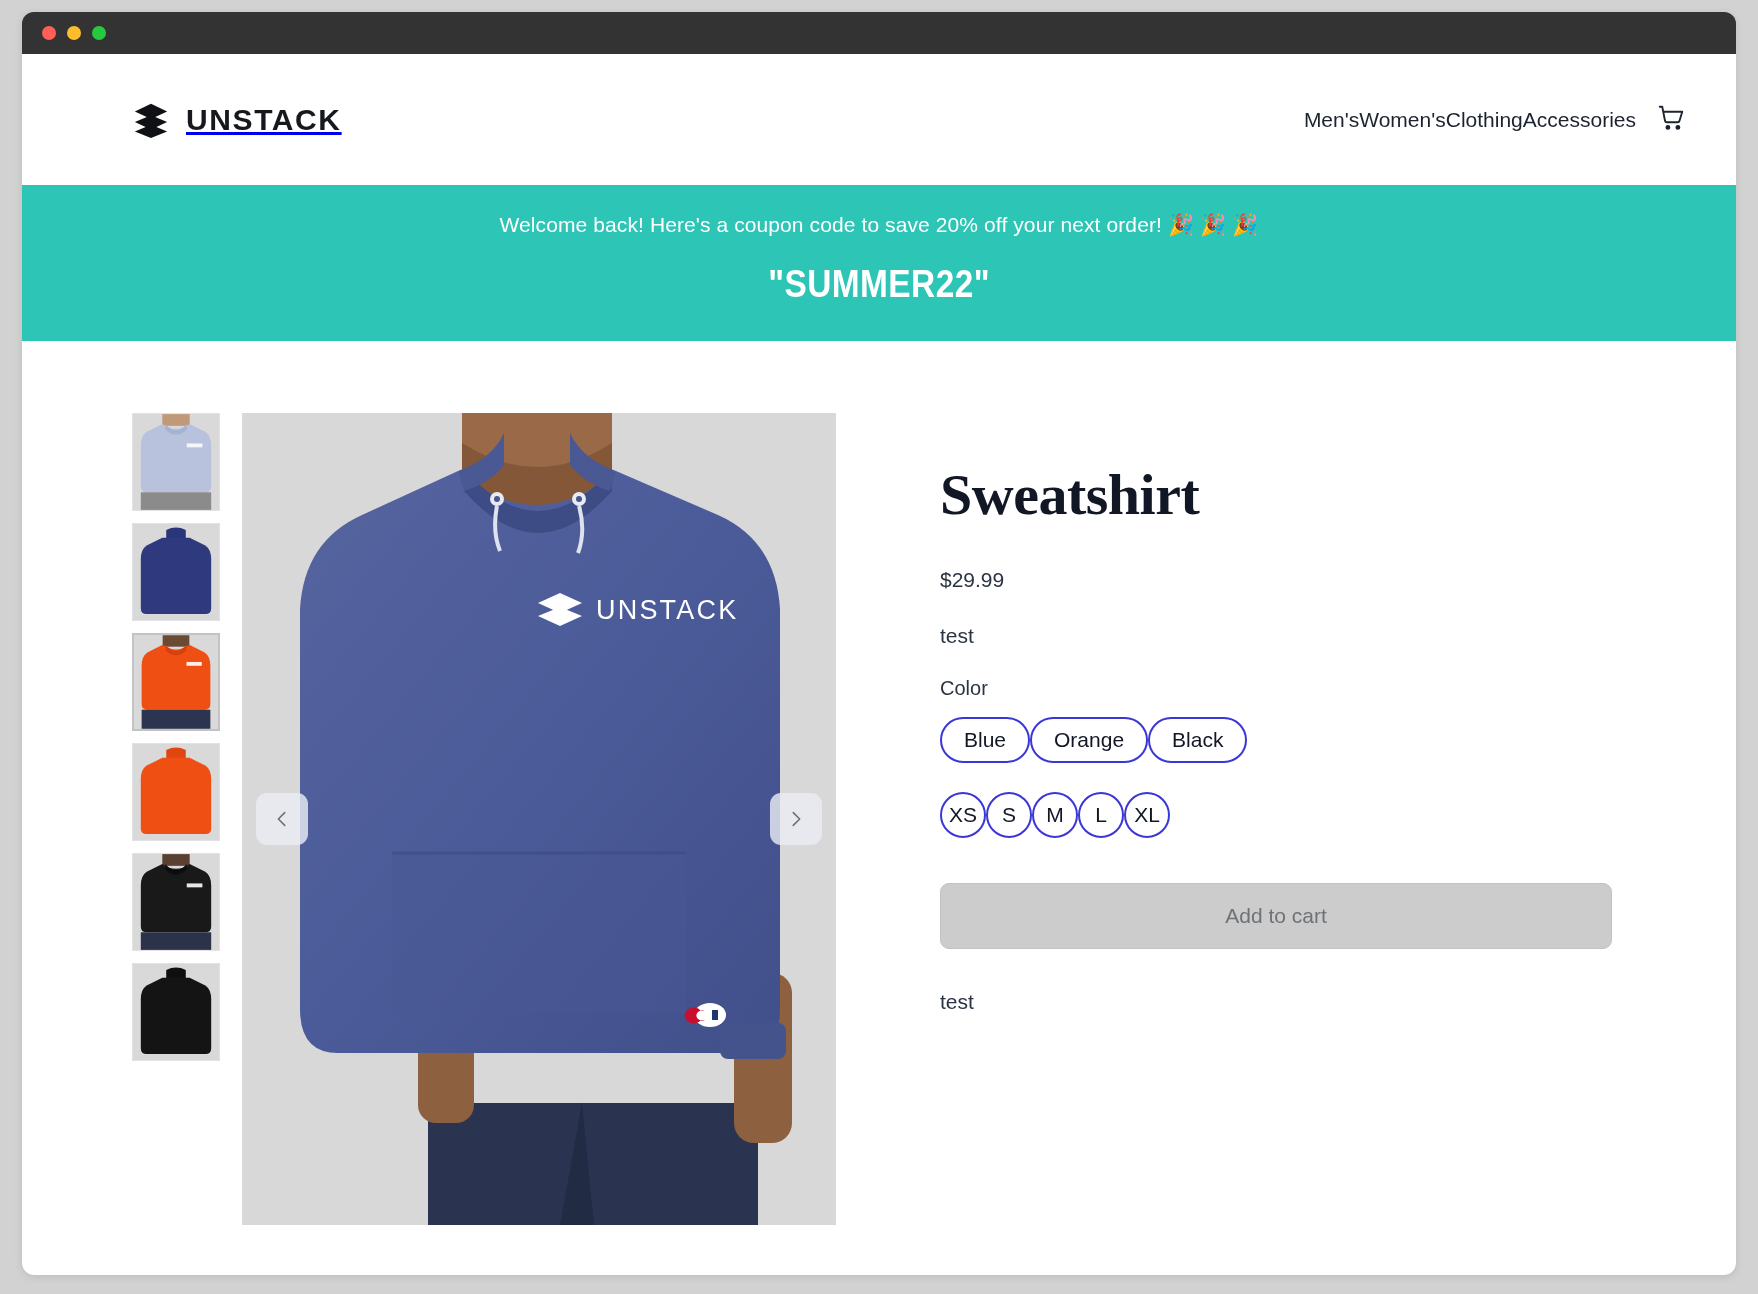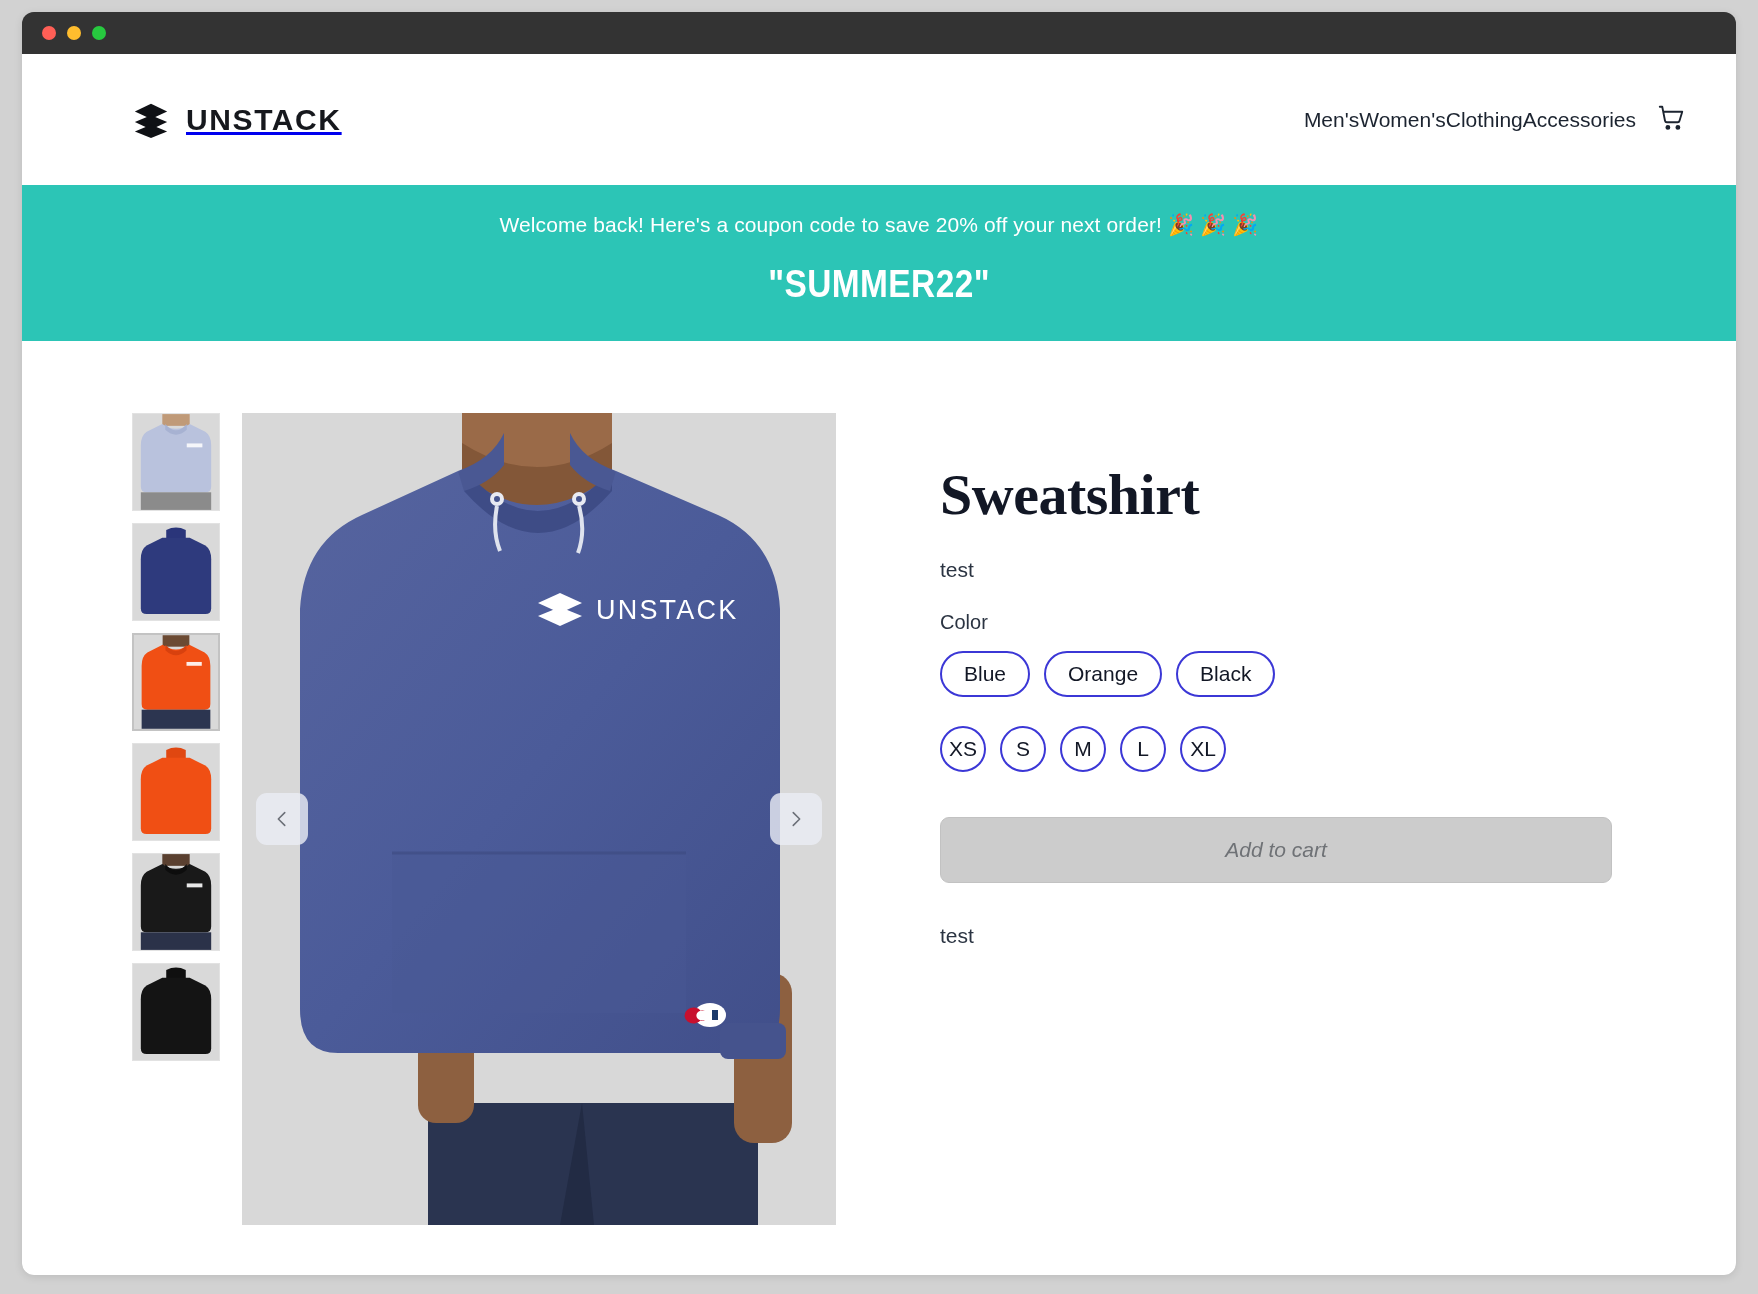--- a/index.html
+++ b/index.html
@@ -185,21 +185,21 @@
     margin-top: 32px;
     font-size: 21px;
     color: #2b3442;
   }
   .option-group { margin-top: 29px; }
   .option-label {
     font-size: 20px;
     color: #2b3442;
     margin-bottom: 17px;
   }
-  .option-pills { display: flex; gap: 14px; flex-wrap: wrap; }
+  .option-pills { display: flex; flex-wrap: wrap; }
 
   .pill {
     border: 2px solid #3b37d6;
     background: #ffffff;
     color: #121725;
     border-radius: 999px;
     font-size: 21px;
     font-family: "Liberation Sans", sans-serif;
     cursor: pointer;
     height: 46px;
@@ -216,21 +216,20 @@
     margin-top: 45px;
     width: 672px;
     height: 66px;
     border-radius: 9px;
     background: #cccccc;
     border: 1px solid #c2c2c2;
     color: #6f7276;
     font-size: 21px;
     font-family: "Liberation Sans", sans-serif;
     cursor: default;
-    font-style: italic;
   }
   .footer-note {
     margin-top: 41px;
     font-size: 21px;
     color: #2b3442;
   }
 </style>
 </head>
 <body>
 
@@ -410,20 +409,21 @@
               <svg width="22" height="22" viewBox="0 0 24 24" fill="none" stroke="#6b6f77" stroke-width="1.7" stroke-linecap="round" stroke-linejoin="round">
                 <polyline points="9 5 16 12 9 19"></polyline>
               </svg>
             </span>
           </button>
         </div>
       </div>
 
       <div class="product-info">
         <h1 class="product-title">Sweatshirt</h1>
+        <div class="product-price">$29.99</div>
         <div class="product-note">test</div>
 
         <div class="option-group">
           <div class="option-label">Color</div>
           <div class="option-pills">
             <button class="pill">Blue</button>
             <button class="pill">Orange</button>
             <button class="pill">Black</button>
           </div>
         </div>

